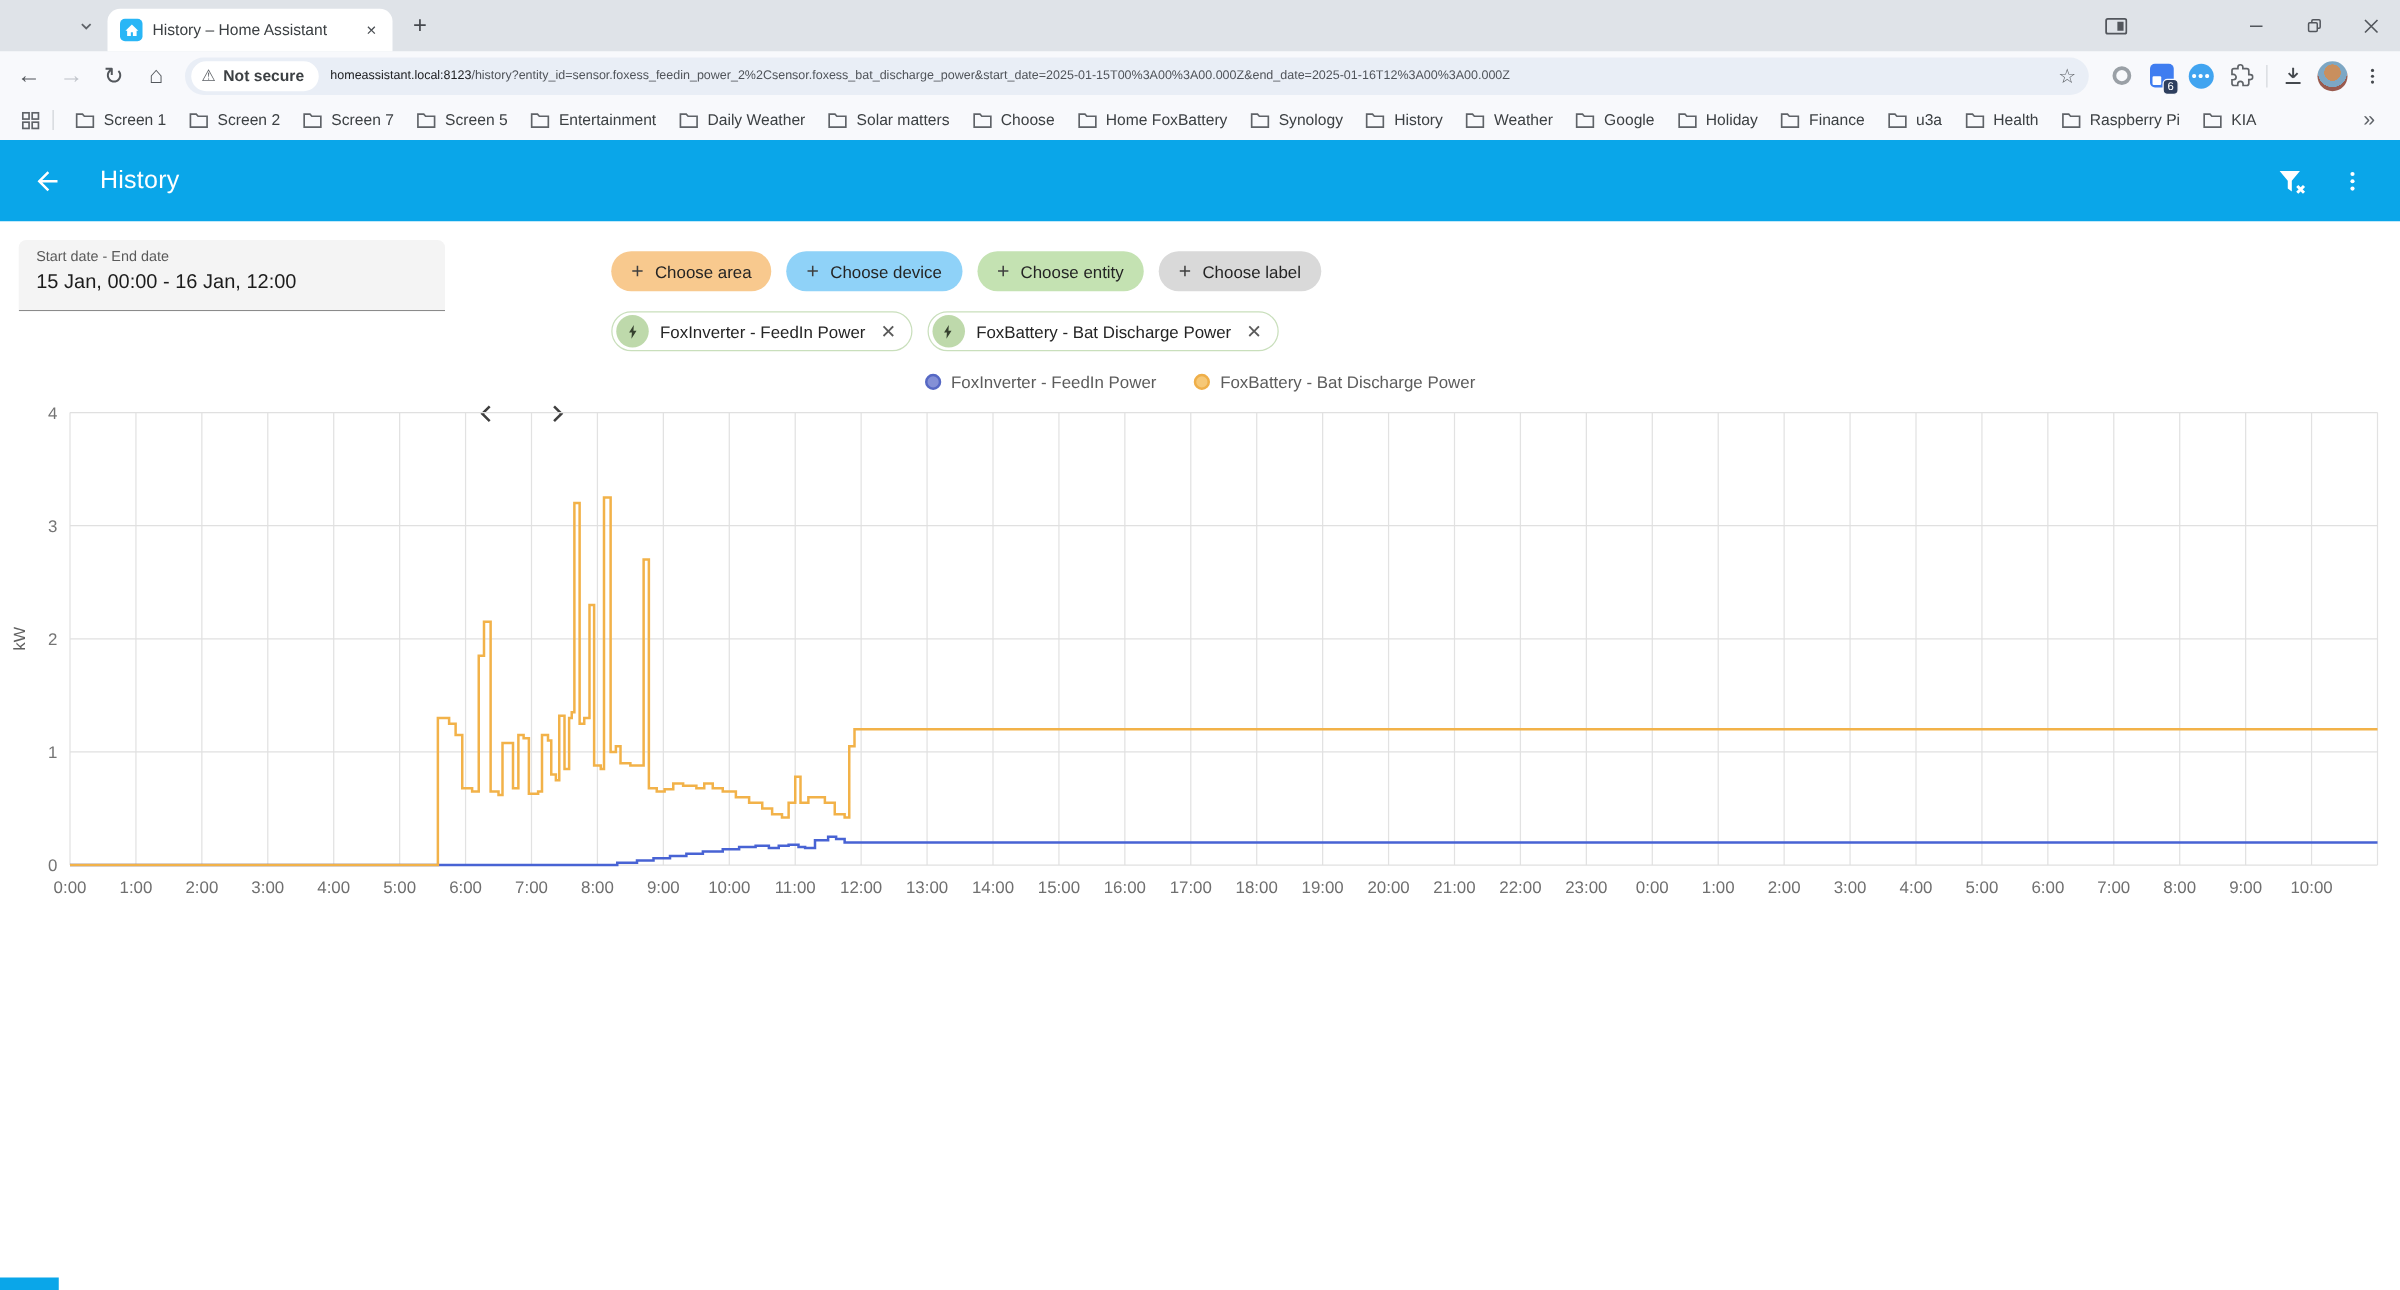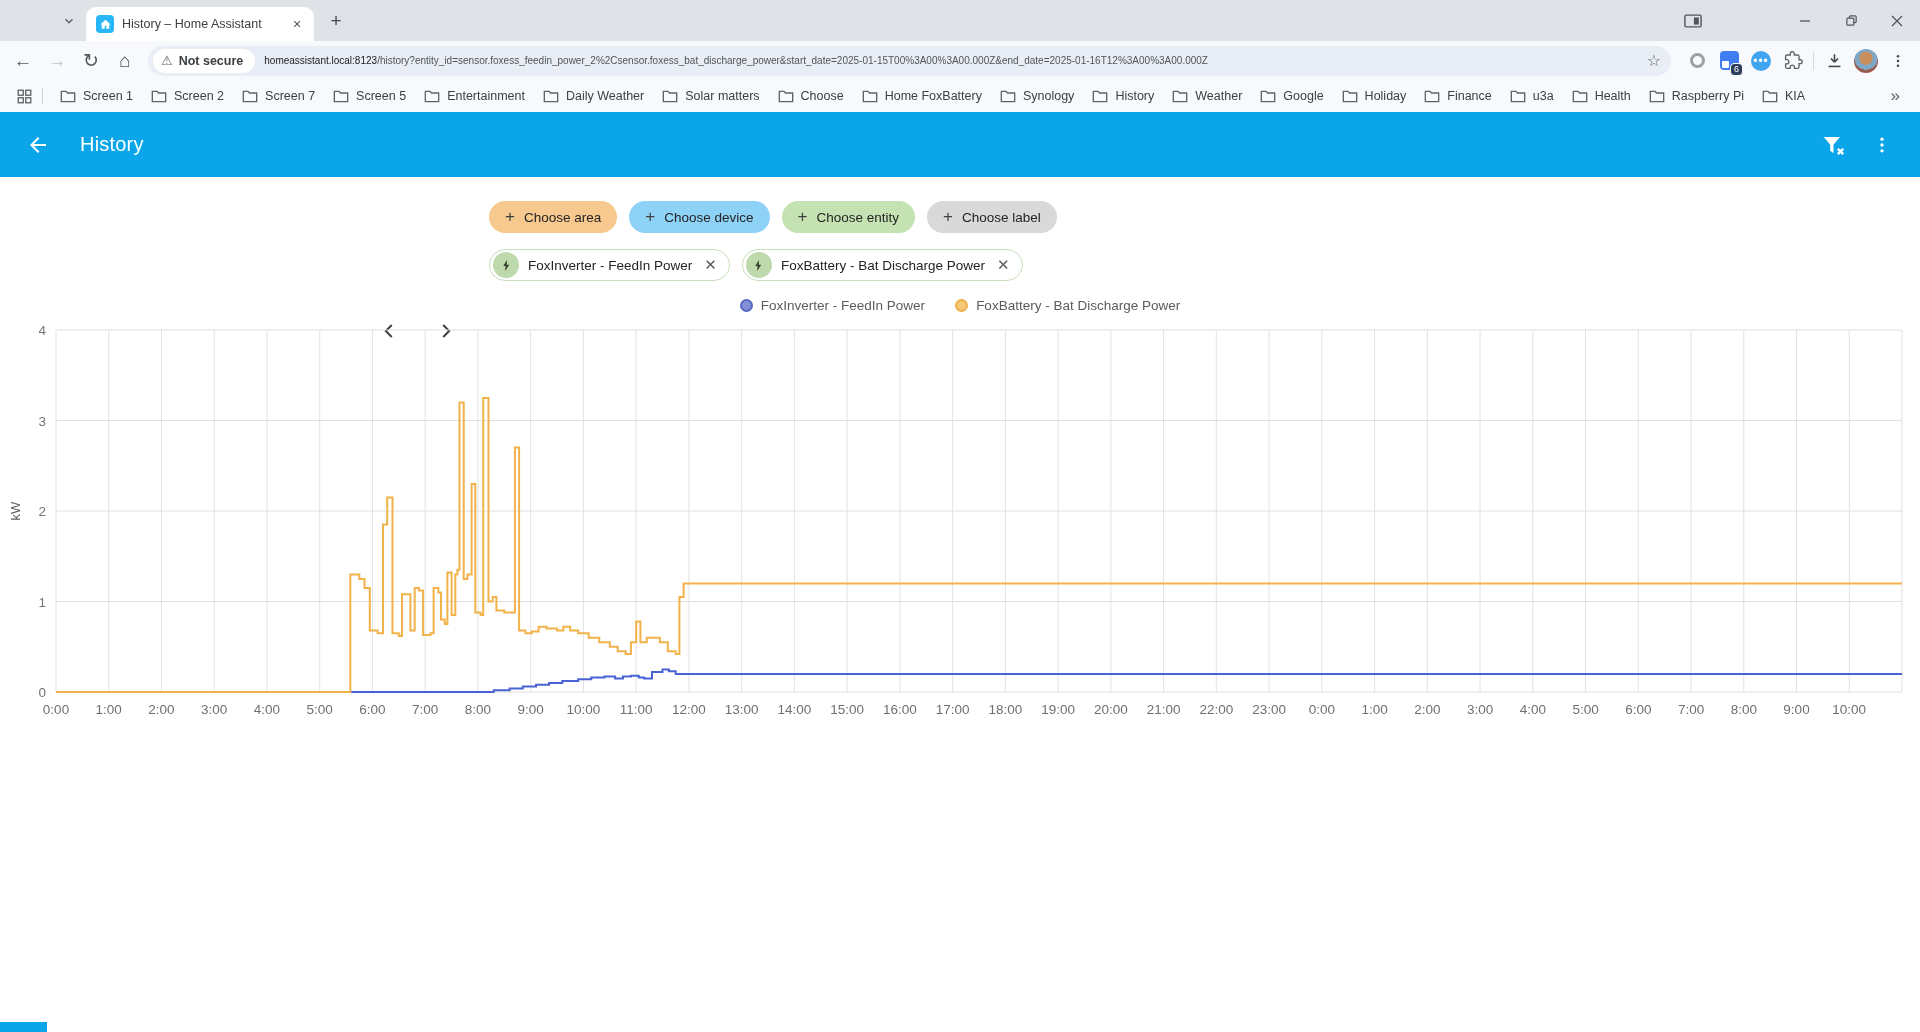--- a/index.html
+++ b/index.html
@@ -345,20 +345,24 @@
     </button>
     <button class="ha-iconbtn">
       <svg width="20" height="20" viewBox="0 0 24 24">
           <circle cx="12" cy="5" r="2" fill="#fff"></circle>
           <circle cx="12" cy="12" r="2" fill="#fff"></circle>
           <circle cx="12" cy="19" r="2" fill="#fff"></circle>
         </svg>
     </button>
   </div>
 
+  <div class="datefield">
+    <span class="dlabel">Start date - End date</span>
+    <span class="dvalue">15 Jan, 00:00 - 16 Jan, 12:00</span>
+  </div>
 
   <button class="navday prev">
     <svg width="22" height="22" viewBox="0 0 24 24">
         <path d="M15 5.5L8.5 12l6.5 6.5" fill="none" stroke="#3f3f3f" stroke-width="2.2"></path>
       </svg>
   </button>
   <button class="navday next">
     <svg width="22" height="22" viewBox="0 0 24 24">
         <path d="M9 5.5l6.5 6.5L9 18.5" fill="none" stroke="#3f3f3f" stroke-width="2.2"></path>
       </svg>

